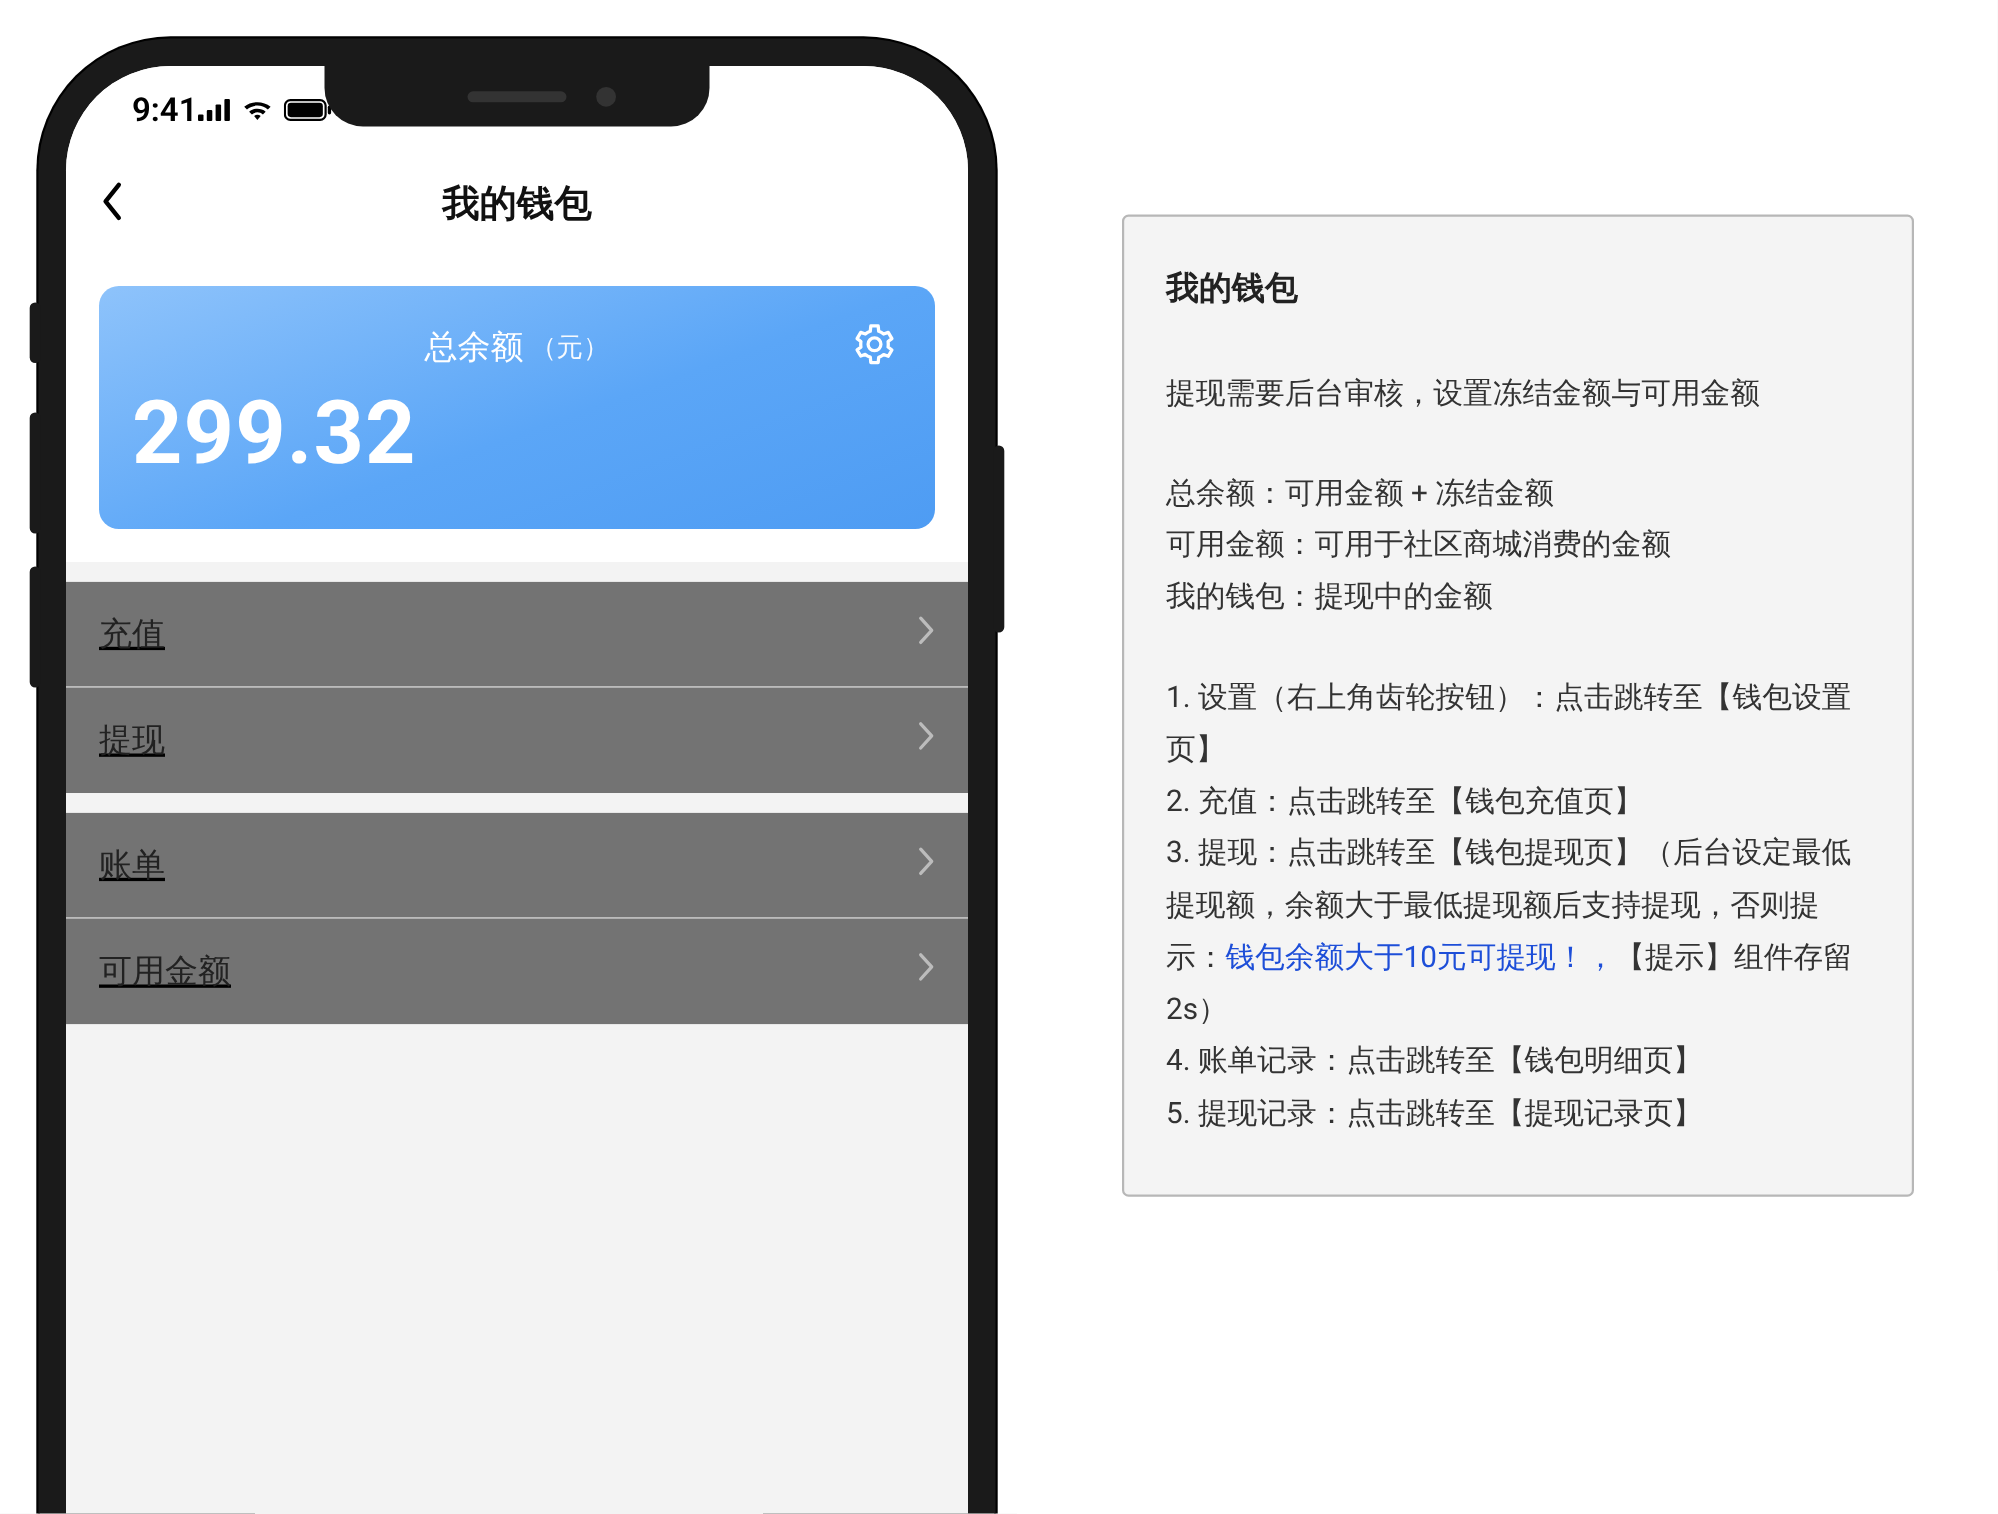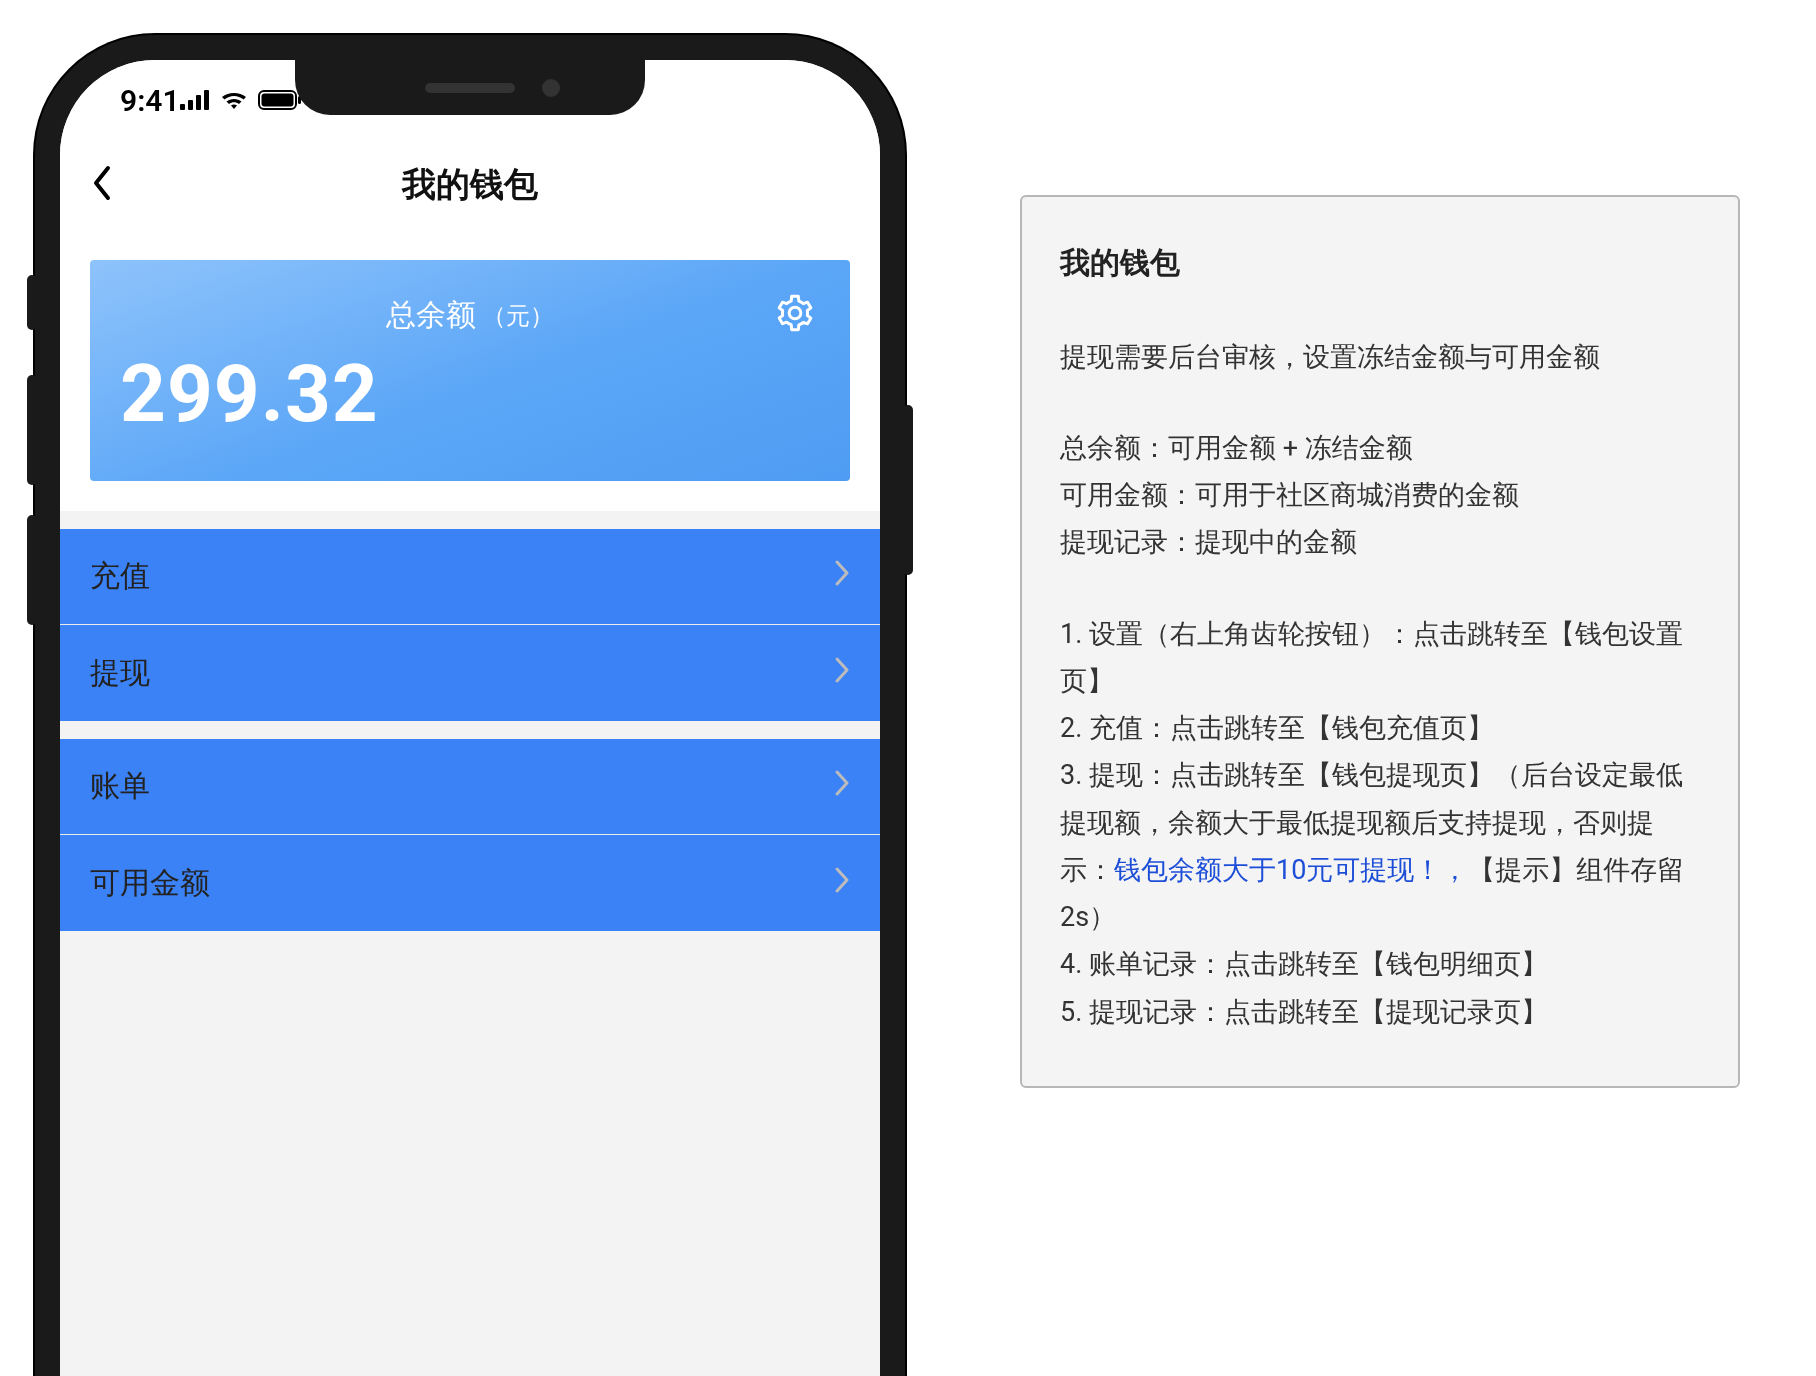--- a/index.html
+++ b/index.html
@@ -126,21 +126,21 @@
   .content {
     padding: 0;
     background: #f3f3f3;
   }
 
   .balance-card-wrap {
     background: #fff;
     padding: 30px 30px 30px 30px;
   }
   .balance-card {
-    border-radius: 4px;
+    border-radius: 18px;
     background: linear-gradient(160deg, #8ec3fb 0%, #5ba6f7 55%, #4e9cf3 100%);
     color: #fff;
     padding: 35px 30px 40px 30px;
     position: relative;
   }
   .balance-title-row {
     display: flex;
     align-items: center;
     justify-content: center;
     position: relative;
@@ -182,21 +182,22 @@
   }
   .bal-div {
     width: 1px;
     background: rgba(255,255,255,.6);
     margin: 6px 0;
   }
 
   .section-gap { height: 18px; background: #f3f3f3; }
 
   .cell-group {
-    background: #3b82f6;
+    background: #737373;
+    text-decoration: underline;
   }
   .cell {
     display: flex;
     align-items: center;
     justify-content: space-between;
     height: 96px;
     padding: 0 30px;
     border-bottom: 1px solid #ececec;
     font-size: 30px;
     color: #222;
@@ -342,21 +343,21 @@
       </div>
     </div>
   </div>
 
   <div class="annotation">
     <h3>我的钱包</h3>
     <p>提现需要后台审核，设置冻结金额与可用金额</p>
     <p>
       <span>总余额：可用金额 + 冻结金额</span><br>
       <span>可用金额：可用于社区商城消费的金额</span><br>
-      <span>提现记录：提现中的金额</span>
+      <span>我的钱包：提现中的金额</span>
     </p>
     <p>
       <span>1. 设置（右上角齿轮按钮）：点击跳转至【钱包设置页】</span><br>
       <span>2. 充值：点击跳转至【钱包充值页】</span><br>
       <span>3. 提现：点击跳转至【钱包提现页】（后台设定最低提现额，余额大于最低提现额后支持提现，否则提示：</span><span class="link">钱包余额大于10元可提现！，</span><span>【提示】组件存留2s）</span><br>
       <span>4. 账单记录：点击跳转至【钱包明细页】</span><br>
       <span>5. 提现记录：点击跳转至【提现记录页】</span>
     </p>
   </div>
 

